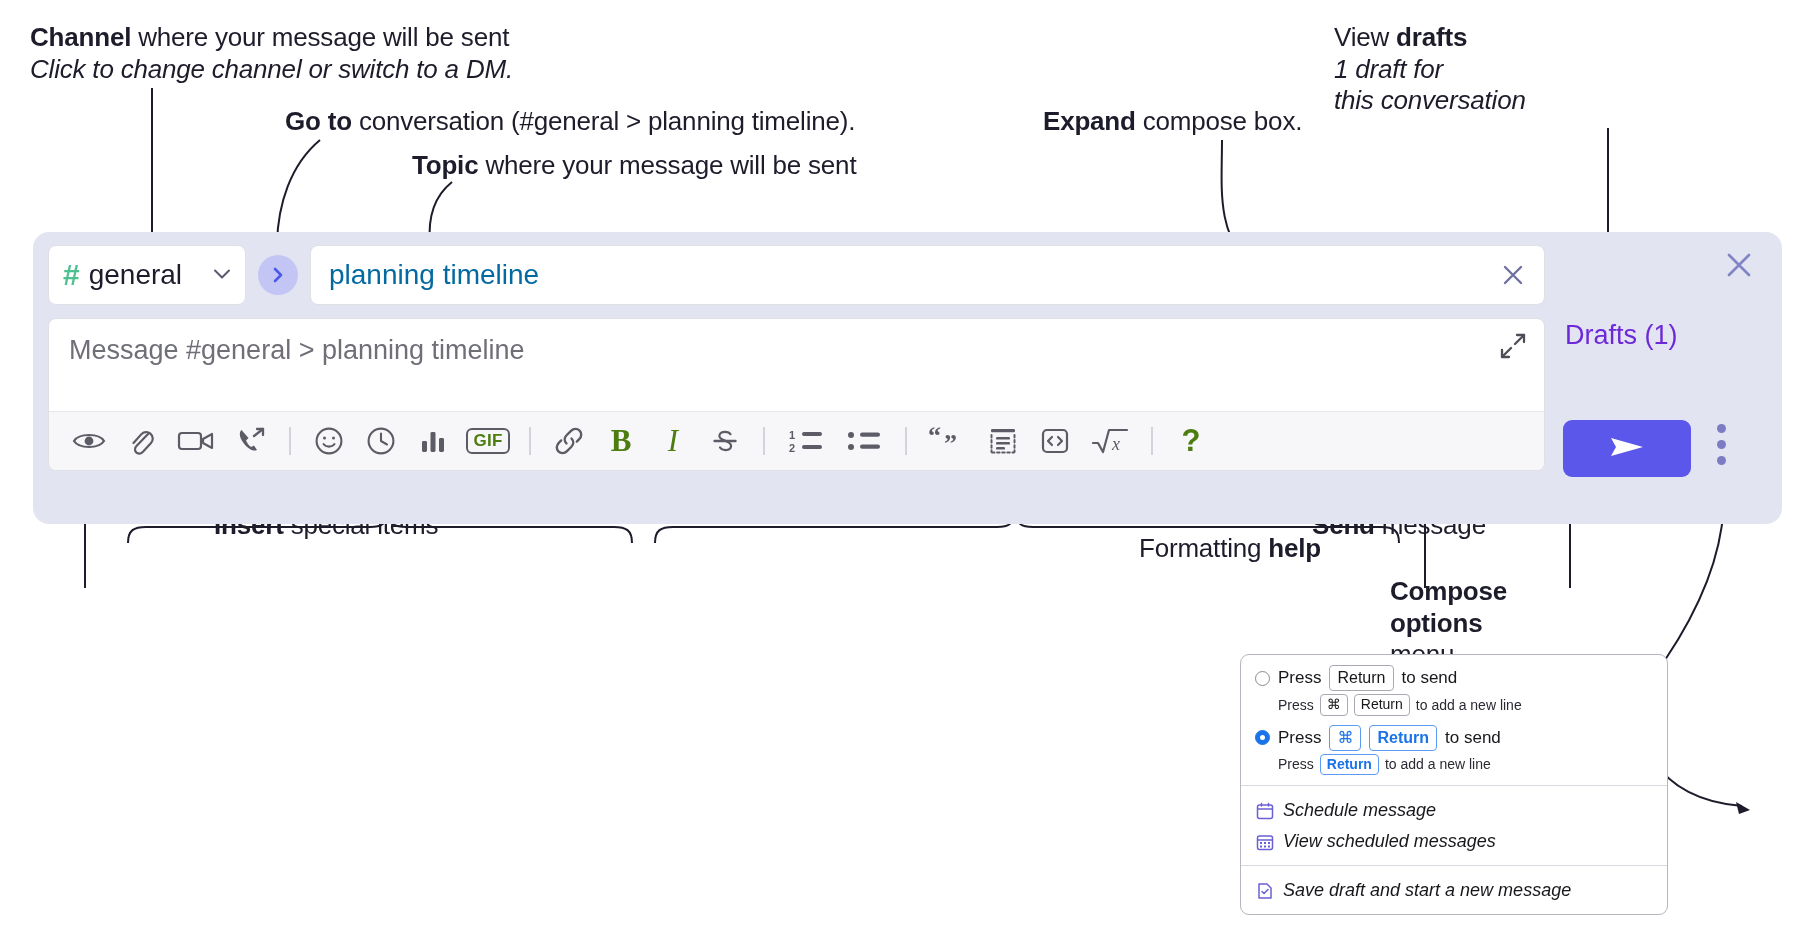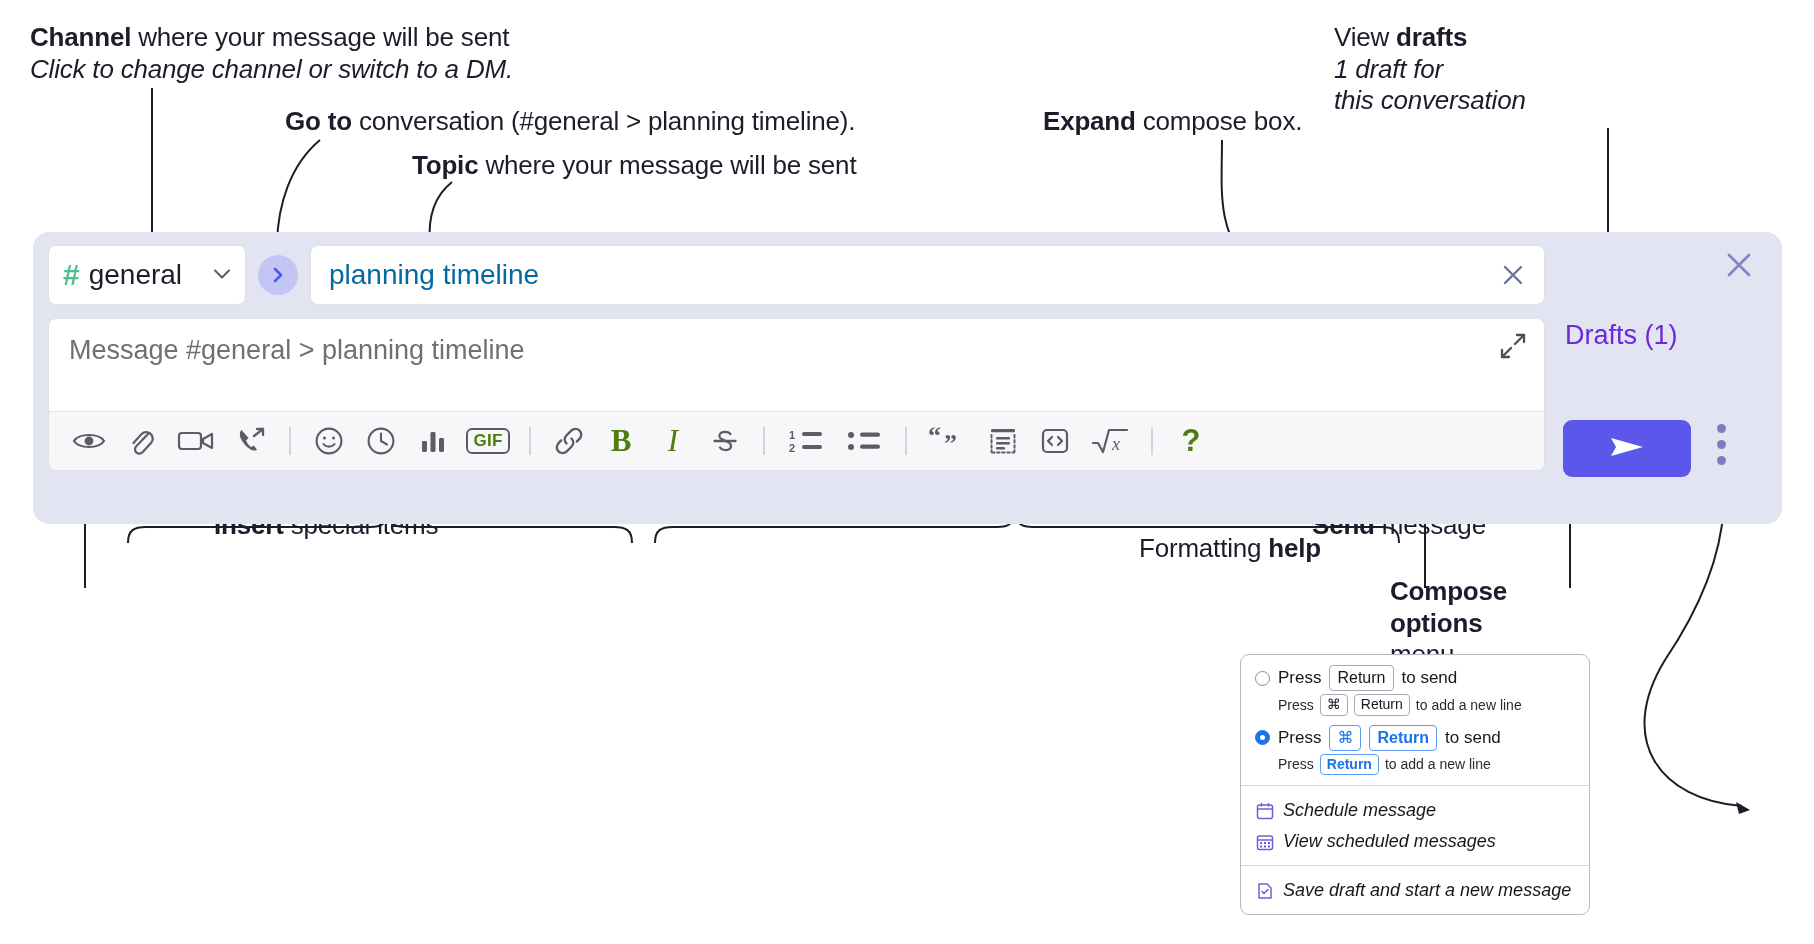--- a/index.html
+++ b/index.html
@@ -133,21 +133,21 @@
   .kebab {
     position: absolute; left: 172px; top: 192px;
     display: flex; flex-direction: column; gap: 7px; align-items: center;
   }
   .kebab i { display:block; width: 9px; height: 9px; border-radius: 50%; background: #7b7cc4; }
 
   
   .popup {
     position: absolute;
     left: 1240px; top: 654px;
-    width: 350px;
+    width: 428px;
     background: #ffffff;
     border: 1.4px solid #b6b6bf;
     border-radius: 9px;
     overflow: hidden;
     font-size: 17px;
     color: #17171c;
   }
   .popup-sec { padding: 9px 0 8px 0; }
   .popup-divider { height: 1px; background: #d8d8de; }
   .radio-row { display: flex; align-items: center; gap: 8px; padding: 1px 14px; }

